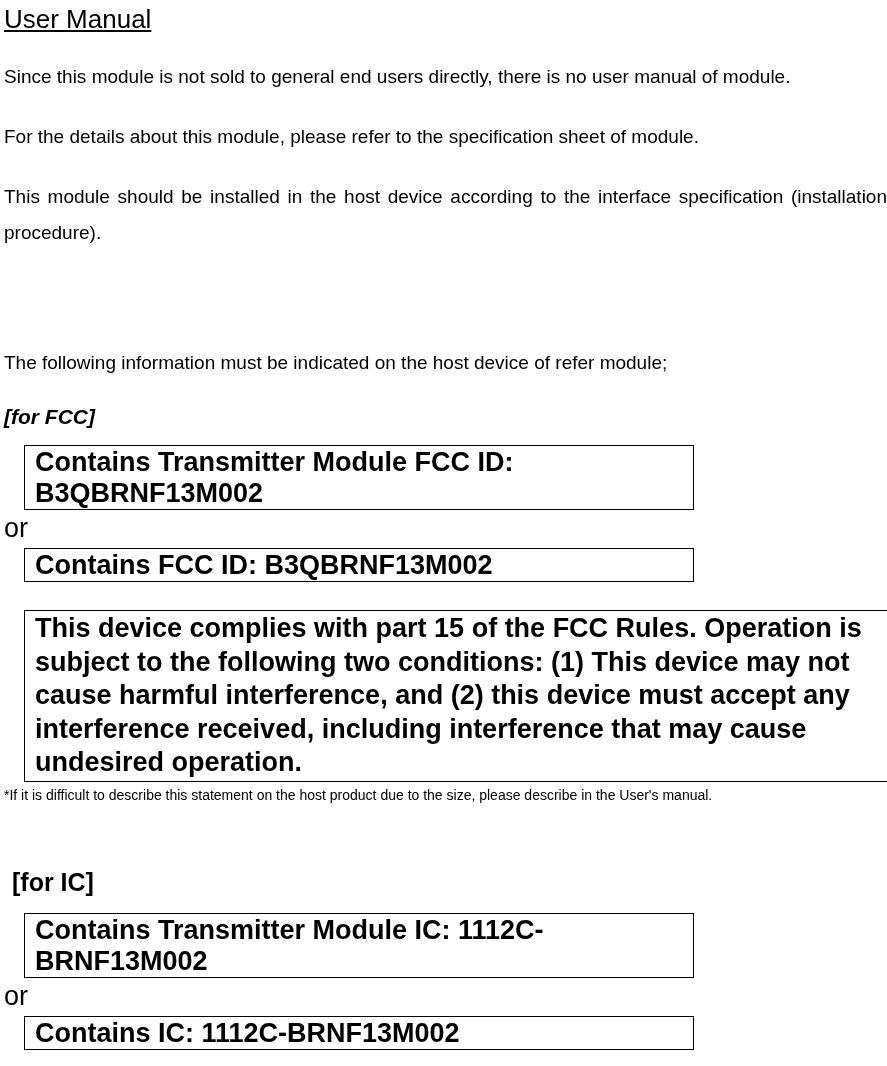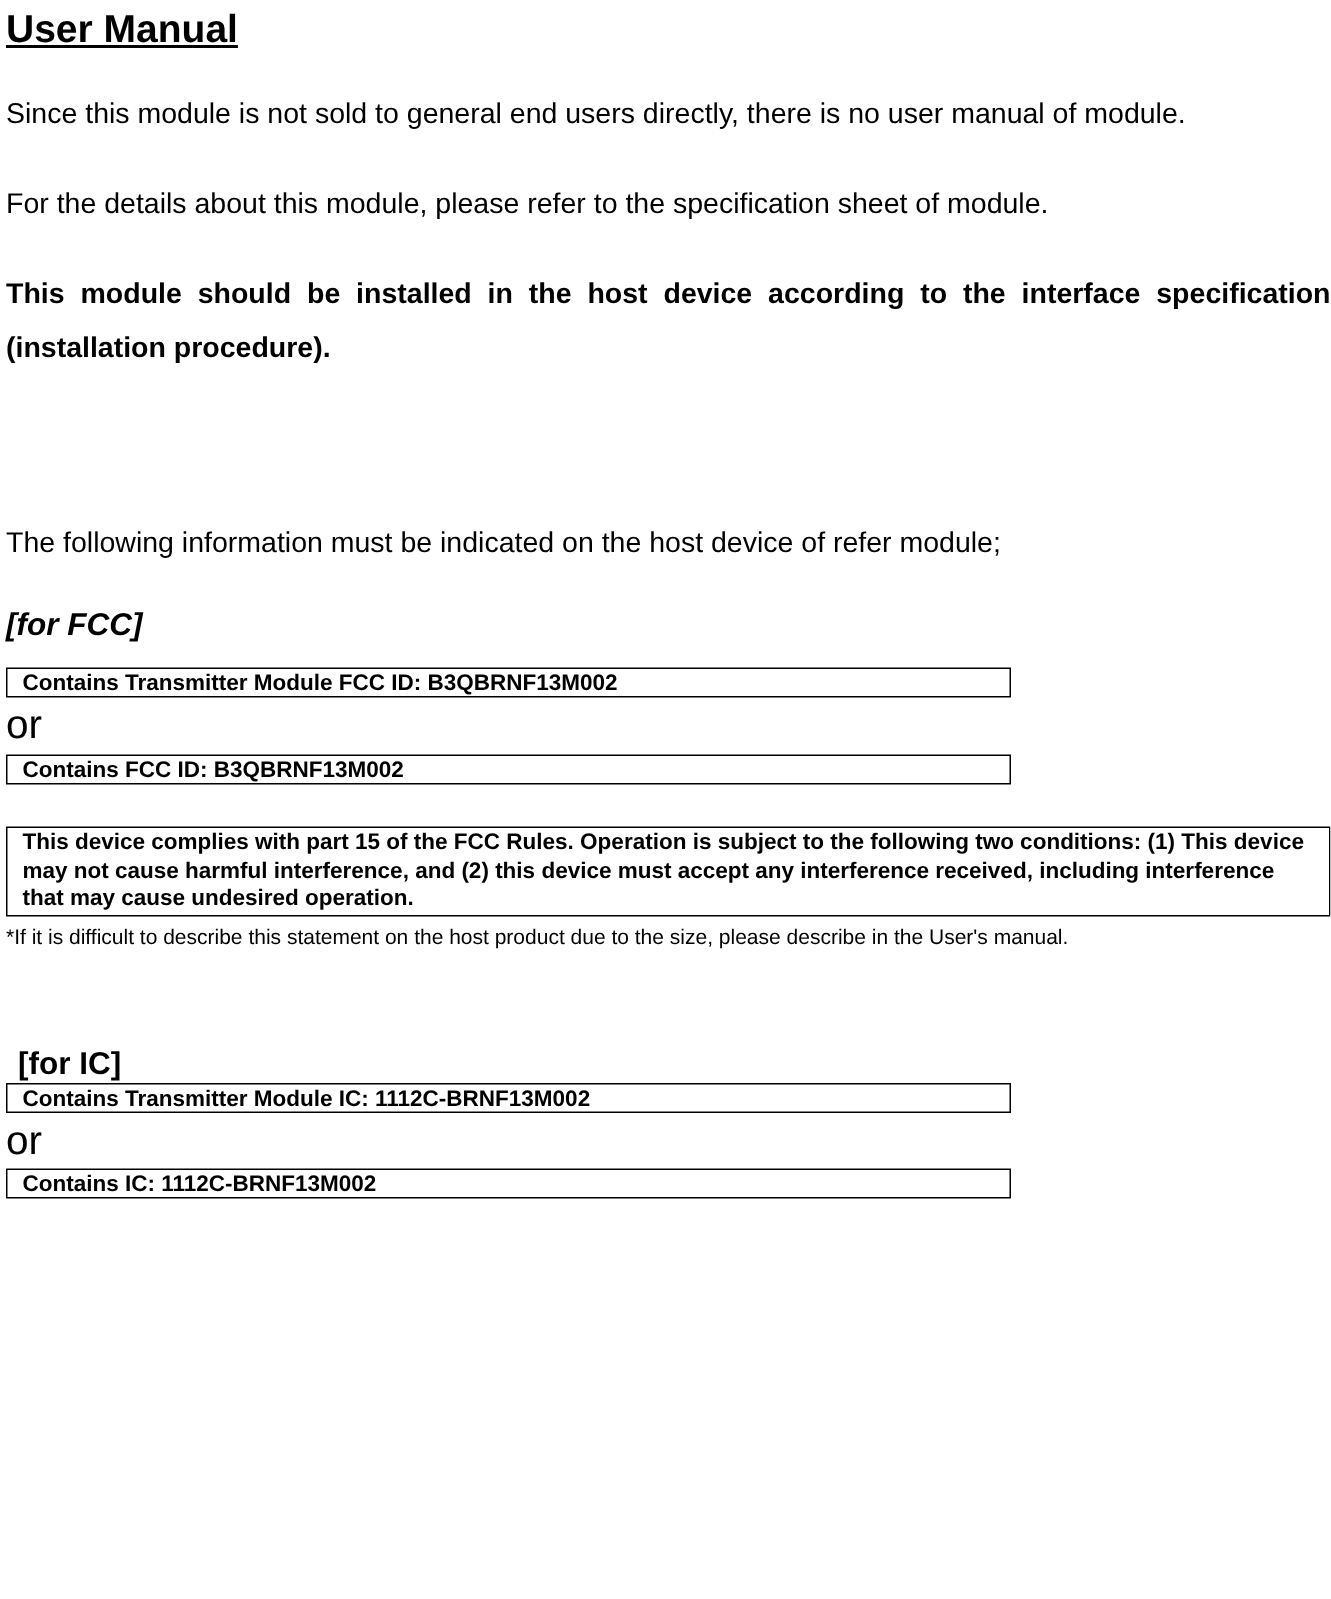--- a/index.html
+++ b/index.html
@@ -10,47 +10,47 @@
     body {
       font-family: Arial, Helvetica, sans-serif;
       width: 887px;
       height: 1066px;
       padding: 4px 0 0 4px;
       background: #ffffff;
       color: #000000;
     }
     .page-title {
       font-size: 26px;
-      font-weight: bold;
+      font-weight: normal;
       text-decoration: underline;
       margin-bottom: 24px;
     }
     .body-para {
       font-size: 19px;
       line-height: 1.9;
       text-align: justify;
       margin-bottom: 24px;
     }
     .body-para.spaced {
       margin-bottom: 34px;
-      font-weight: bold;
     }
     .section-label {
       font-size: 21px;
       font-weight: bold;
       margin-top: 18px;
       margin-bottom: 16px;
       font-style: italic;
     }
     .box {
       border: 1.5px solid #000000;
       padding: 1px 6px 0px 10px;
-      font-size: 15px;
+      font-size: 27px;
       font-weight: bold;
       display: block;
+      margin-left: 20px;
     }
     .box-narrow {
       width: 670px;
     }
     .box-wide {
       width: 883px;
       line-height: 1.24;
       padding: 1px 10px 1px 10px;
     }
     .or-text {
@@ -64,24 +64,24 @@
     .gap-large {
       height: 60px;
     }
     .note-text {
       font-size: 14px;
       line-height: 1.9;
       text-align: justify;
       margin-bottom: 32px;
     }
     .ic-label {
-      font-size: 21px;
+      font-size: 25px;
       font-weight: bold;
       margin-left: 8px;
-      margin-bottom: 0;
+      margin-bottom: 16px;
     }
   </style>
 </head>
 <body>
 
 <h1 class="page-title">User Manual</h1>
 
 <p class="body-para">Since this module is not sold to general end users directly, there is no user manual of module.</p>
 
 <p class="body-para">For the details about this module, please refer to the specification sheet of module.</p>

